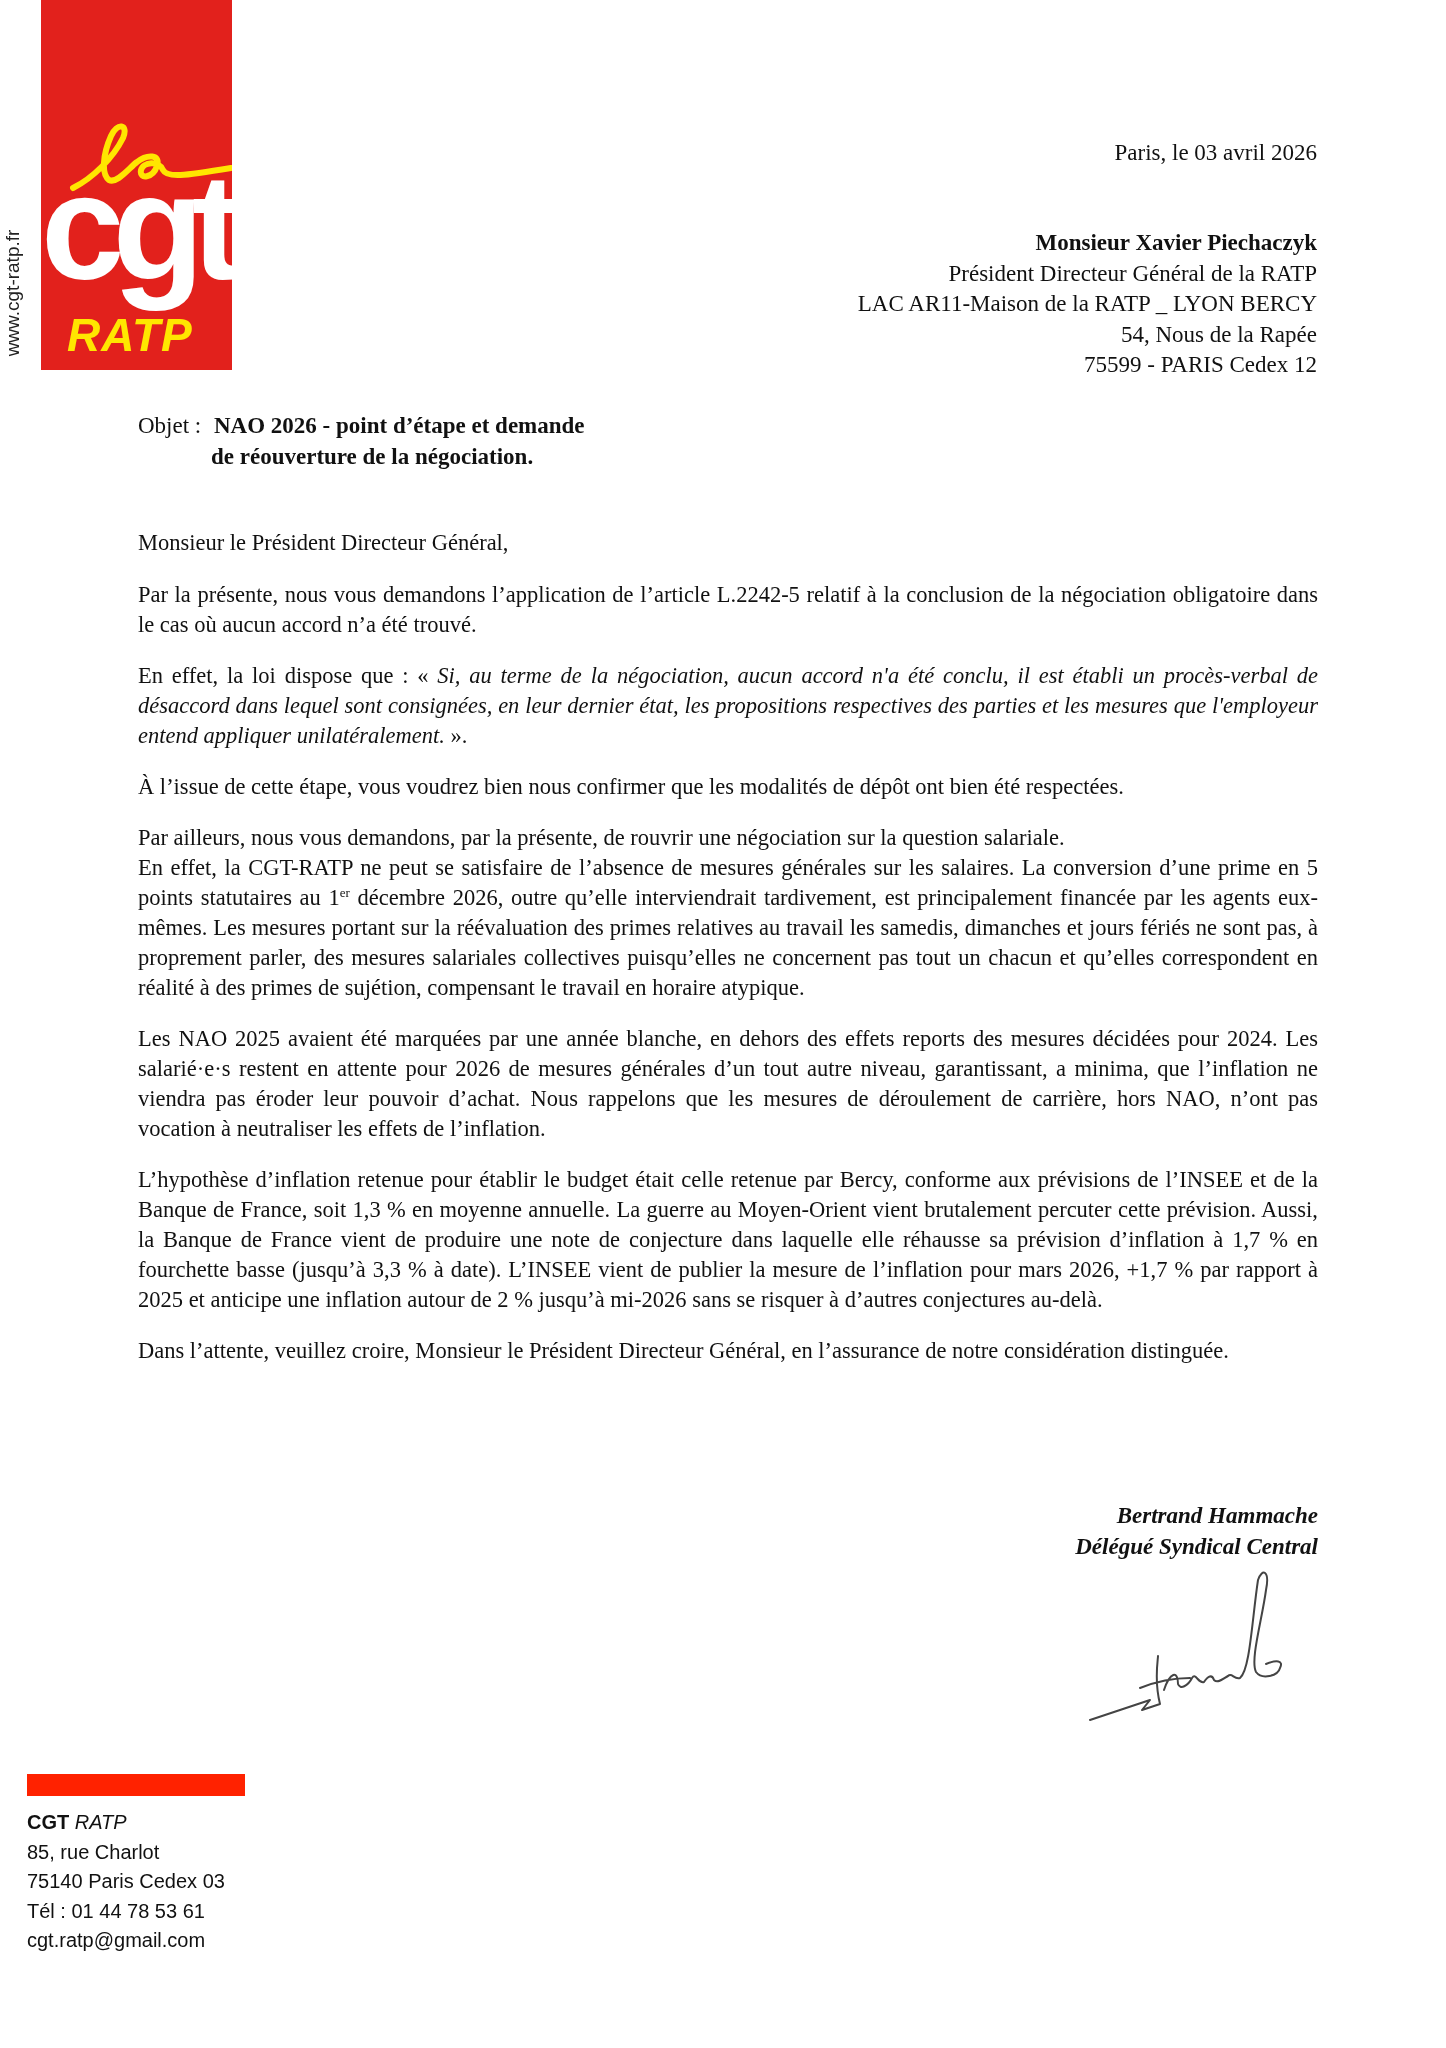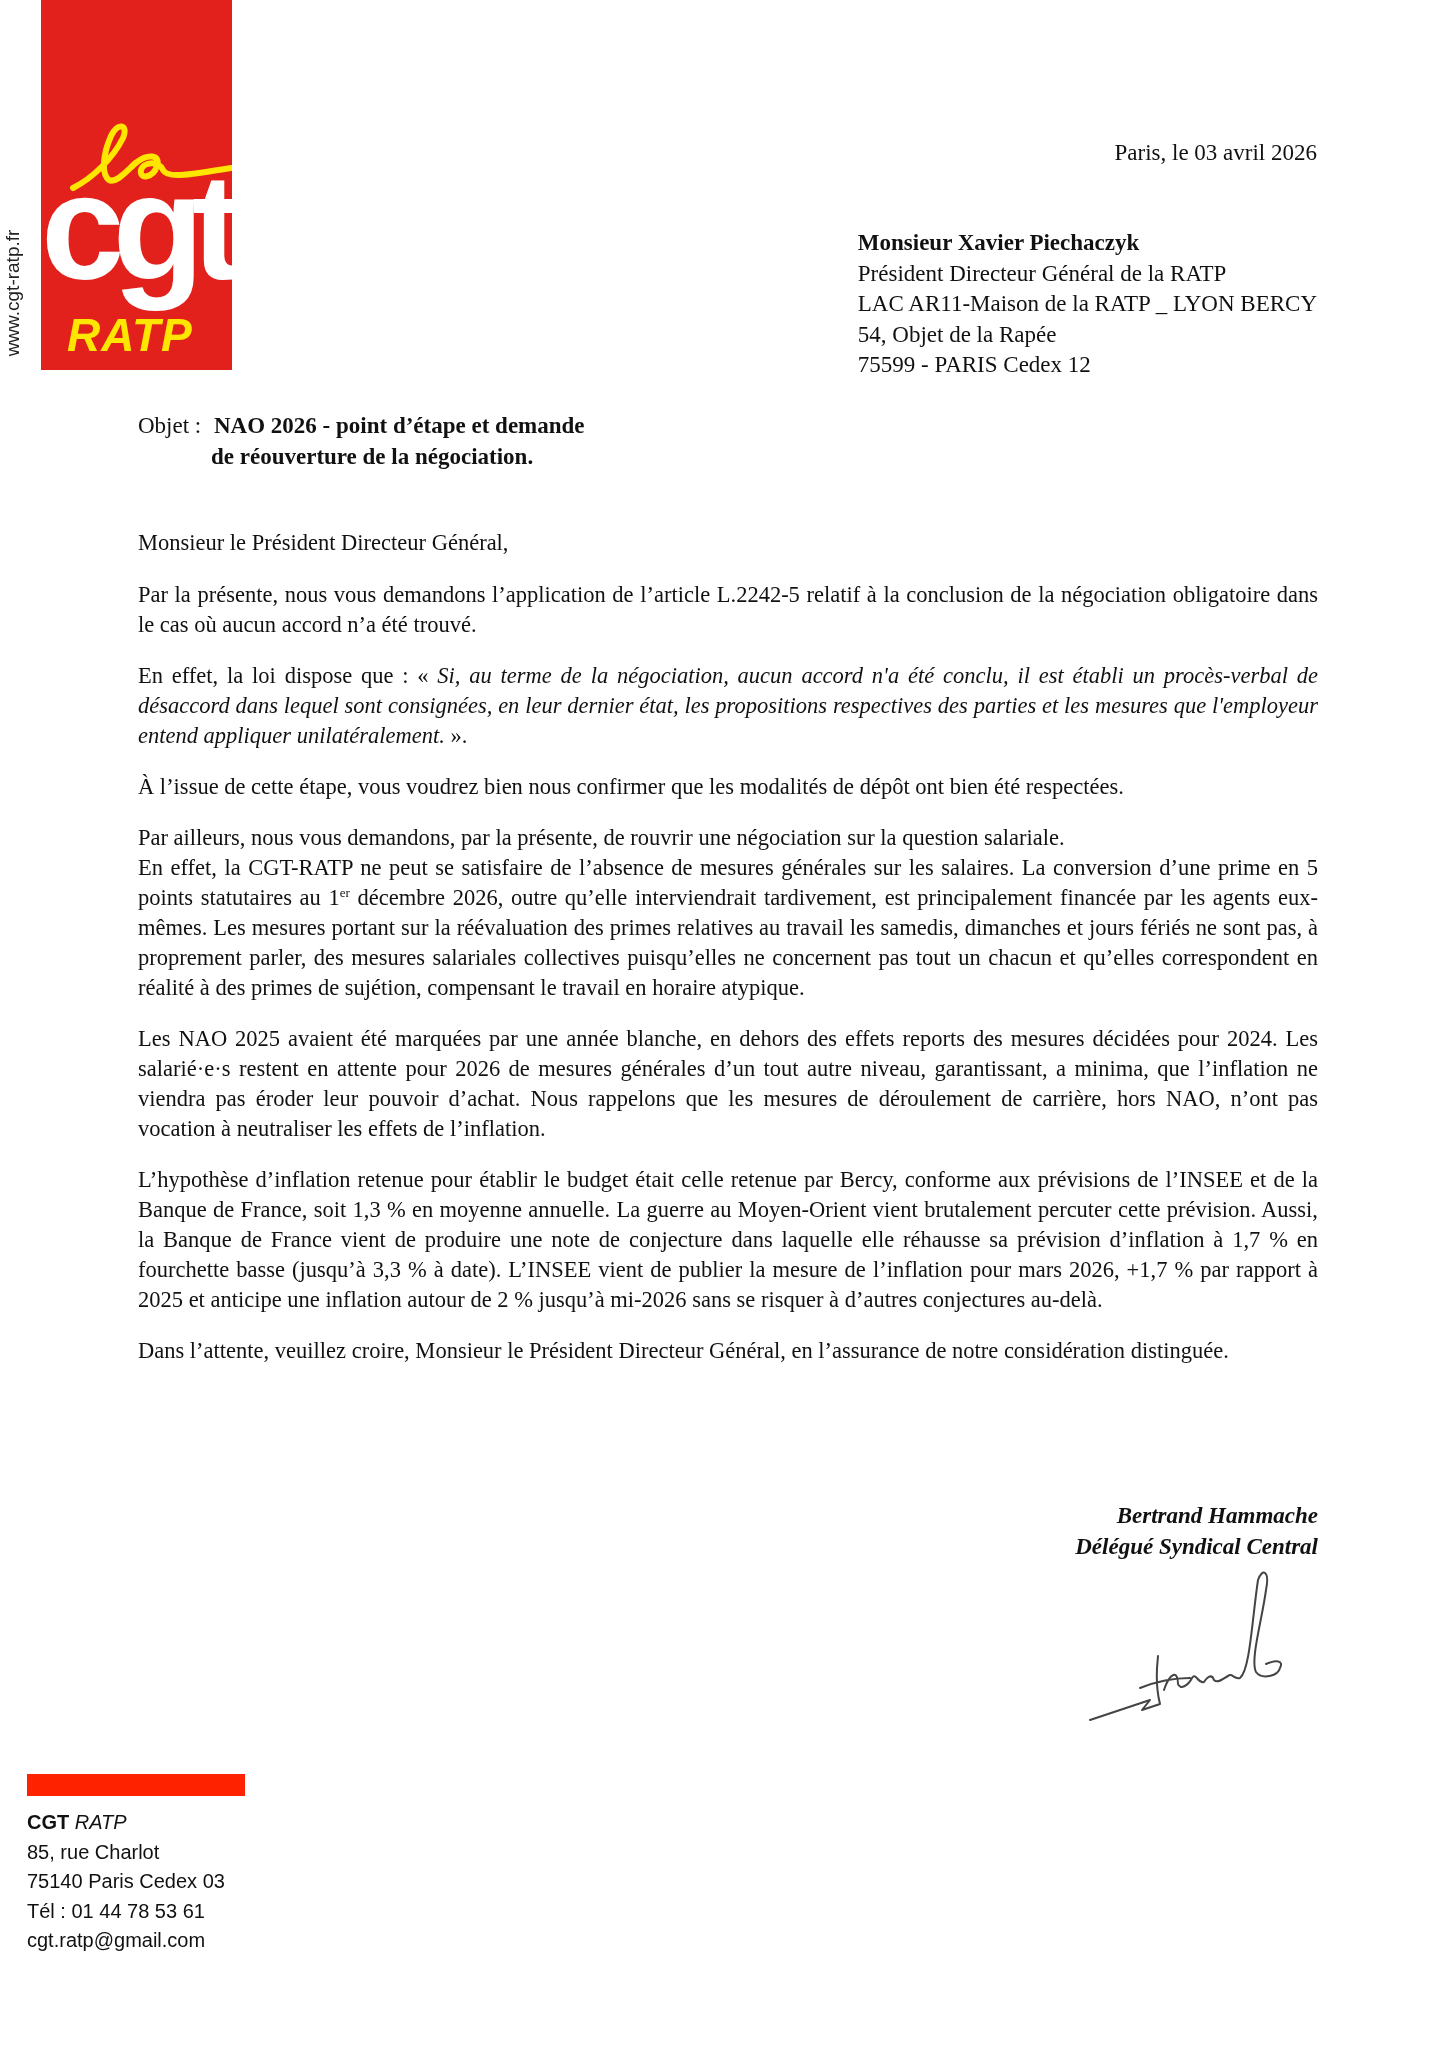--- a/index.html
+++ b/index.html
@@ -12,21 +12,21 @@
   .logo .la { position: absolute; left: 22px; top: 118px; width: 170px; height: 80px; }
   .logo .cgt { position: absolute; left: 0px; top: 152px; font-family: "Liberation Sans", "DejaVu Sans", sans-serif;
                font-weight: bold; color: #fff; font-size: 150px; letter-spacing: -12px; line-height: 1; }
   .logo .ratp { position: absolute; left: 26px; top: 312px; font-family: "Liberation Sans", "DejaVu Sans", sans-serif;
                 font-weight: bold; font-style: italic; color: #ffe600; font-size: 46px; line-height: 1; letter-spacing: 1px; }
   .site-url { left: -62px; top: 282px; transform: rotate(-90deg); transform-origin: center;
               font-family: "Liberation Sans", "DejaVu Sans", sans-serif; font-size: 19px; color: #222; width: 150px; text-align: center; }
 
   
   .date { right: 129px; top: 140px; font-size: 23px; }
-  .recipient { right: 129px; top: 228px; font-size: 23px; line-height: 30.5px; }
+  .recipient { right: 129px; top: 228px; text-align: right; font-size: 23px; line-height: 30.5px; }
   .recipient .name { font-weight: bold; }
 
   
   .objet { left: 138px; top: 410px; font-size: 23px; line-height: 31px; }
   .objet b { font-weight: bold; margin-left: 7px; }
   .objet .l2 { padding-left: 73px; font-weight: bold; }
 
   
   .body { left: 138px; top: 528px; width: 1180px; font-size: 22.5px; line-height: 30px; }
   .body p { margin: 0 0 21px 0; text-align: justify; }
@@ -57,21 +57,21 @@
   <div class="cgt">cgt</div>
   <div class="ratp">RATP</div>
 </div>
 
 <div class="abs date">Paris, le 03 avril 2026</div>
 
 <div class="abs recipient">
   <div class="name">Monsieur Xavier Piechaczyk</div>
   <div>Président Directeur Général de la RATP</div>
   <div>LAC AR11-Maison de la RATP _ LYON BERCY</div>
-  <div>54, Objet de la Rapée</div>
+  <div>54, Nous de la Rapée</div>
   <div>75599 - PARIS Cedex 12</div>
 </div>
 
 <div class="abs objet">
   <div><span>Objet :</span> <b>NAO 2026 - point d’étape et demande</b></div>
   <div class="l2">de réouverture de la négociation.</div>
 </div>
 
 <div class="abs body">
   <p class="salutation">Monsieur le Président Directeur Général,</p>

